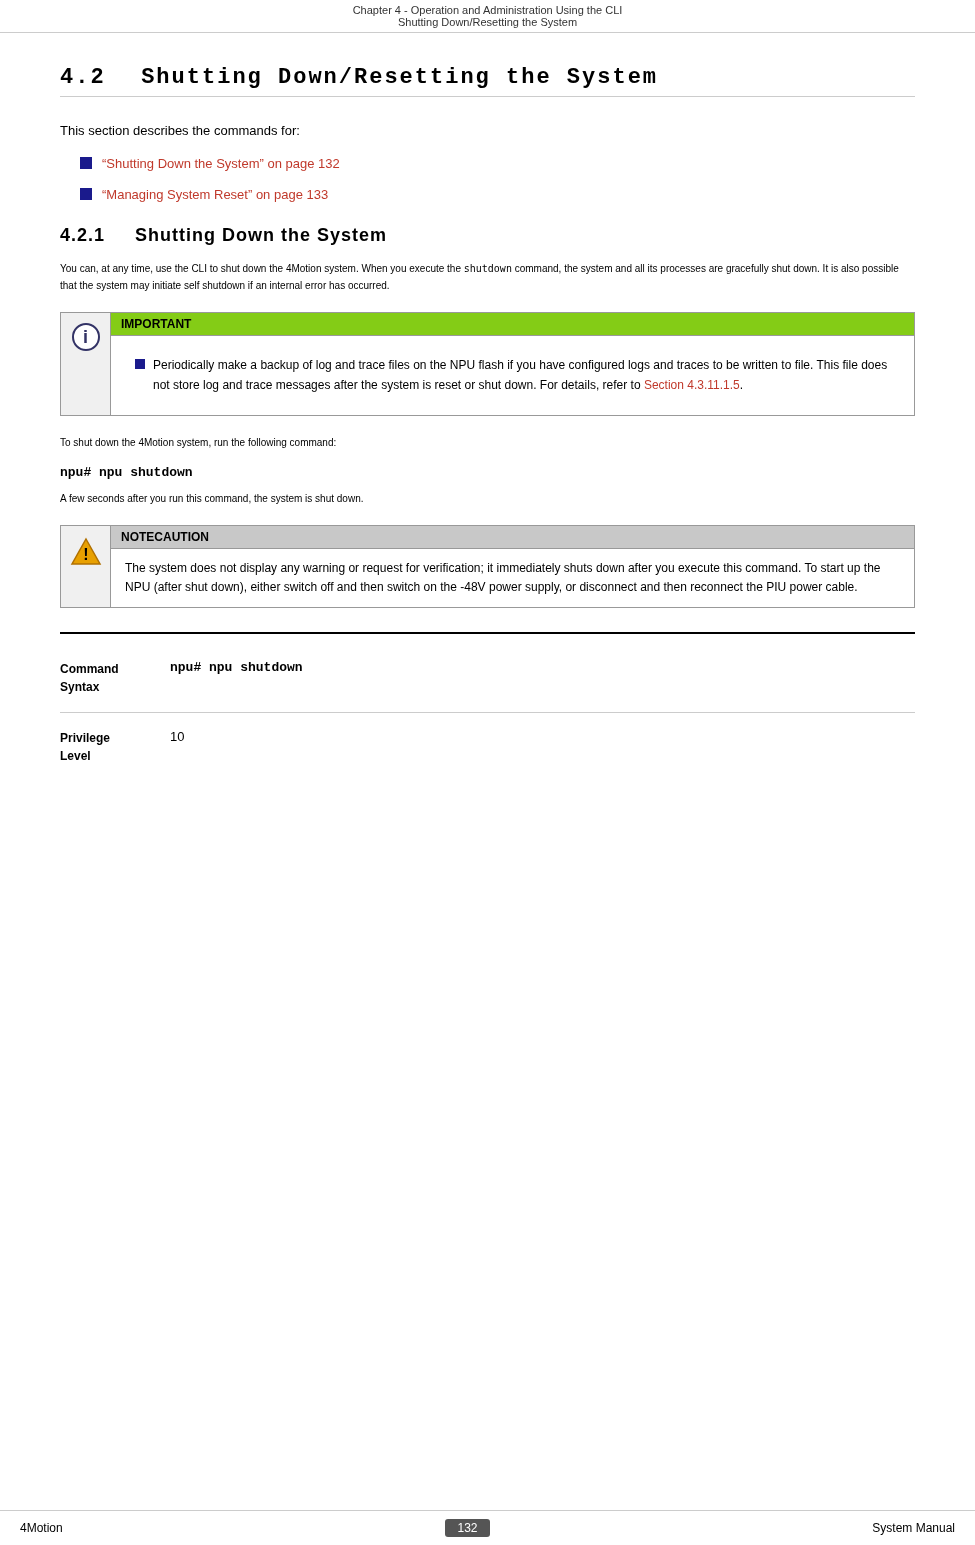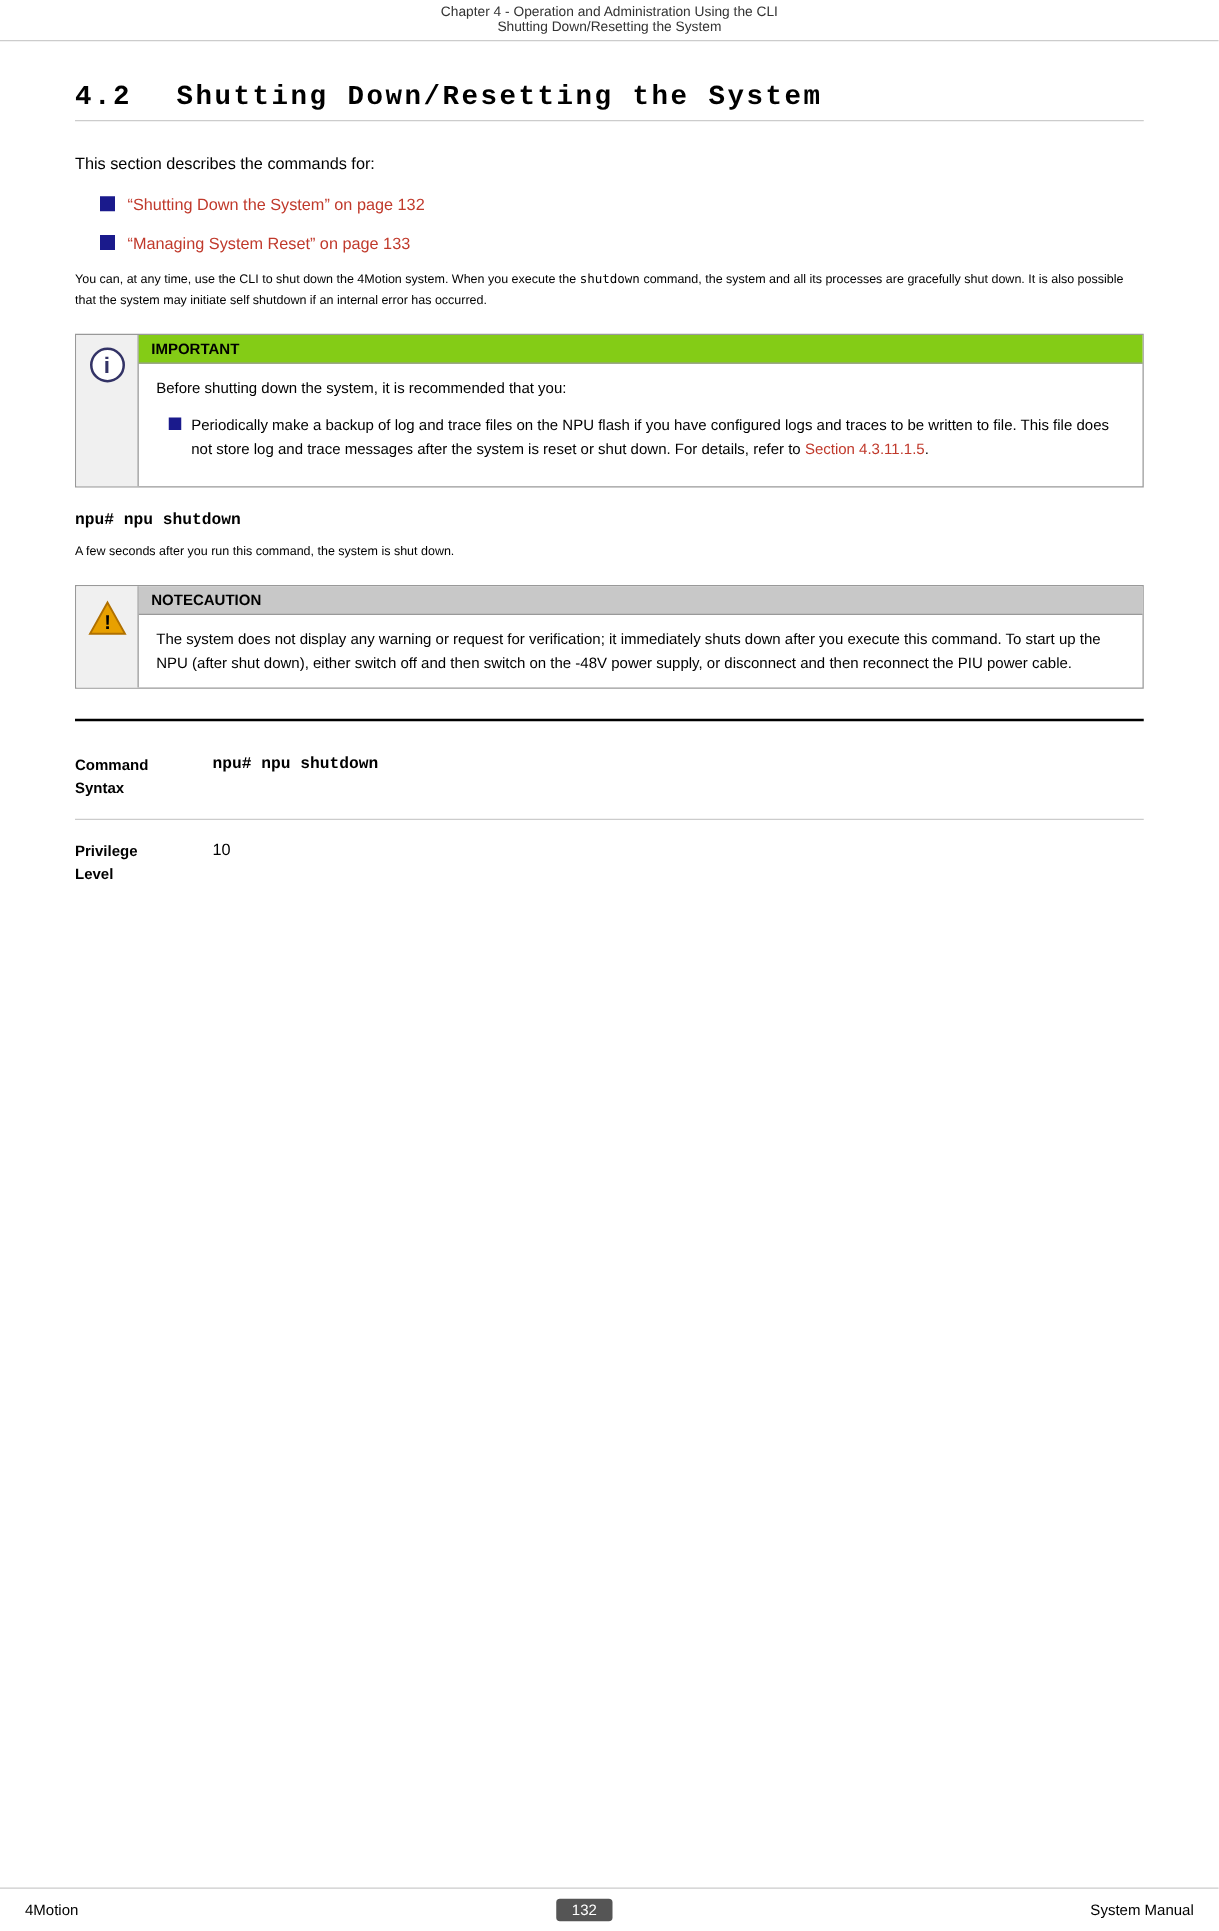--- a/index.html
+++ b/index.html
@@ -311,45 +311,50 @@
     <li>
       <span class="bullet-square"></span>
       <a class="link-text" href="#">“Shutting Down the System” on page 132</a>
     </li>
     <li>
       <span class="bullet-square"></span>
       <a class="link-text" href="#">“Managing System Reset” on page 133</a>
     </li>
   </ul>
 
+  <div class="heading-421">
+    <span>4.2.1</span>
+    &nbsp;&nbsp;&nbsp;
+    <span>Shutting Down the System</span>
+  </div>
 
   <p class="body-para">
     You can, at any time, use the CLI to shut down the 4Motion system. When you execute the <code>shutdown</code> command, the system and all its processes are gracefully shut down. It is also possible that the system may initiate self shutdown if an internal error has occurred.
   </p>
 
   <div class="important-box">
     <div class="important-icon-col">
       <div class="info-icon">i</div>
     </div>
     <div class="important-content">
       <div class="important-header">IMPORTANT</div>
       <div class="important-body">
-        <p>Before shutting down the system, it is recommended that you:</p>
         <ul class="bullet-list">
           <li>
             <span class="small-bullet"></span>
             <span>
               Periodically make a backup of log and trace files on the NPU flash if you have configured logs and traces to be written to file. This file does not store log and trace messages after the system is reset or shut down. For details, refer to <a class="link-text" href="#">Section 4.3.11.1.5</a>.
             </span>
           </li>
         </ul>
       </div>
     </div>
   </div>
 
+  <p class="body-para">To shut down the 4Motion system, run the following command:</p>
 
   <p class="command-line">npu# npu shutdown</p>
 
   <p class="body-para">A few seconds after you run this command, the system is shut down.</p>
 
   <div class="notecaution-box">
     <div class="caution-icon-col">
       <svg class="caution-icon" viewBox="0 0 32 32" xmlns="http://www.w3.org/2000/svg">
         <polygon points="16,3 30,28 2,28" fill="#e8a000" stroke="#b07000" stroke-width="1.5"></polygon>
         <text x="16" y="24" text-anchor="middle" font-size="16" font-weight="bold" fill="#000">!</text>

